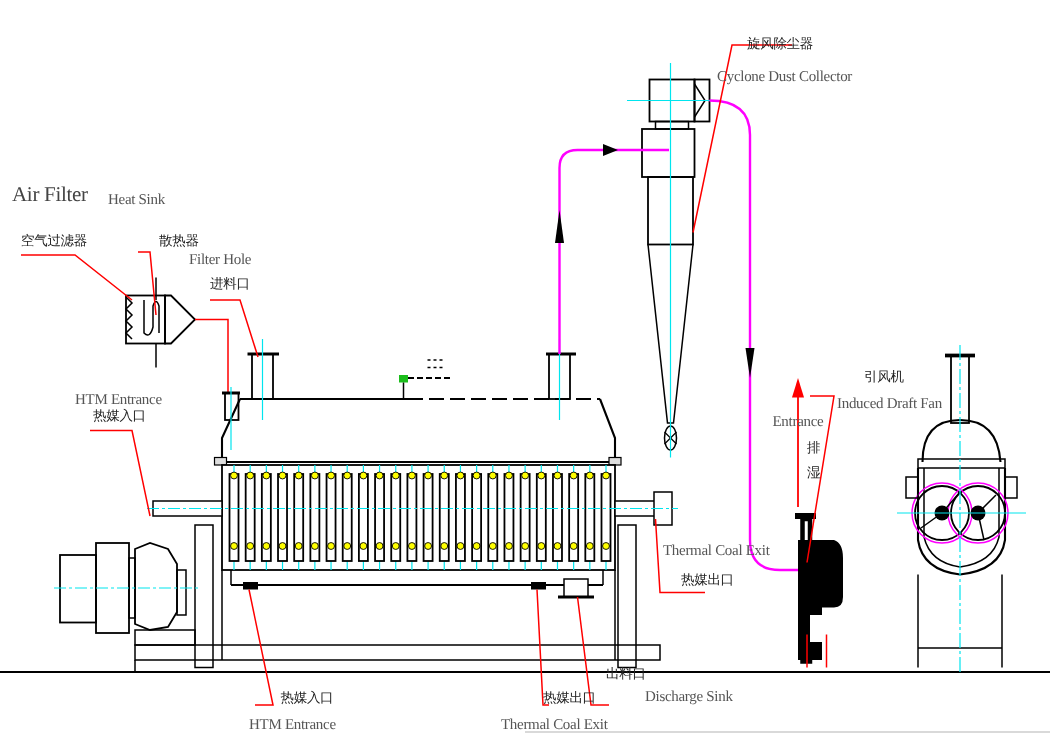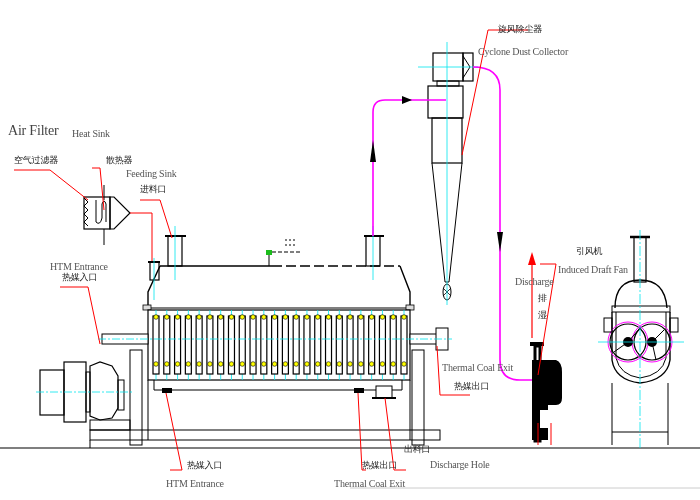--- a/index.html
+++ b/index.html
@@ -310,31 +310,31 @@
     <polyline points="170,470 182,470 166,393"></polyline>
     <polyline points="366,470 362,470 358,393"></polyline>
     <polyline points="406,470 394,470 385,398"></polyline>
   </g>
 </svg>
 
 <div class="lbl big" style="left:8px;top:125px;">Air Filter</div>
 <div class="lbl cn" style="left:14px;top:155px;">空气过滤器</div>
 <div class="lbl" style="left:72px;top:128px;">Heat Sink</div>
 <div class="lbl cn" style="left:74px;top:155px;margin-left:32px;">散热器</div>
-<div class="lbl" style="left:126px;top:168px;">Feeding Sink</div>
+<div class="lbl" style="left:126px;top:168px;">Filter Hole</div>
 <div class="lbl cn" style="left:140px;top:184px;">进料口</div>
 <div class="lbl cn" style="left:498px;top:24px;">旋风除尘器</div>
 <div class="lbl" style="left:478px;top:46px;">Cyclone Dust Collector</div>
 <div class="lbl" style="left:50px;top:261px;">HTM Entrance</div>
 <div class="lbl cn" style="left:62px;top:272px;">热媒入口</div>
 <div class="lbl cn" style="left:576px;top:246px;">引风机</div>
 <div class="lbl" style="left:558px;top:264px;">Induced Draft Fan</div>
-<div class="lbl" style="left:515px;top:276px;">Discharge</div>
+<div class="lbl" style="left:515px;top:276px;">Entrance</div>
 <div class="lbl cn" style="left:538px;top:293px;">排</div>
 <div class="lbl cn" style="left:538px;top:310px;">湿</div>
 <div class="lbl" style="left:442px;top:362px;">Thermal Coal Exit</div>
 <div class="lbl cn" style="left:454px;top:381px;">热媒出口</div>
 <div class="lbl cn" style="left:187px;top:460px;">热媒入口</div>
 <div class="lbl" style="left:166px;top:478px;">HTM Entrance</div>
 <div class="lbl cn" style="left:362px;top:460px;">热媒出口</div>
 <div class="lbl" style="left:334px;top:478px;">Thermal Coal Exit</div>
 <div class="lbl cn" style="left:404px;top:444px;">出料口</div>
-<div class="lbl" style="left:430px;top:459px;">Discharge Hole</div>
+<div class="lbl" style="left:430px;top:459px;">Discharge Sink</div>
 
 </body></html>

